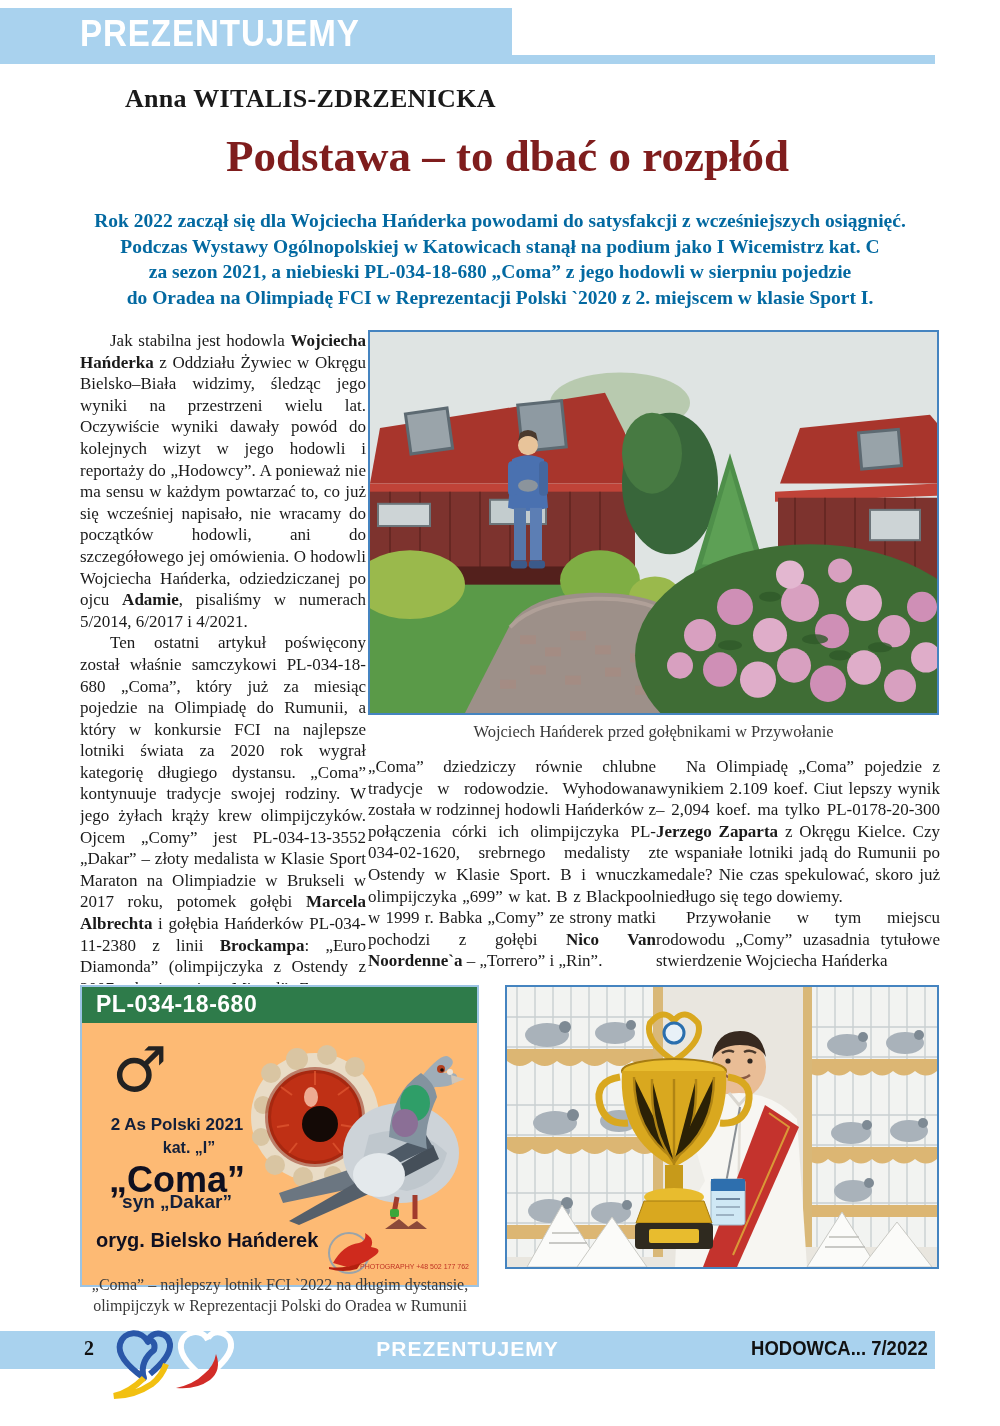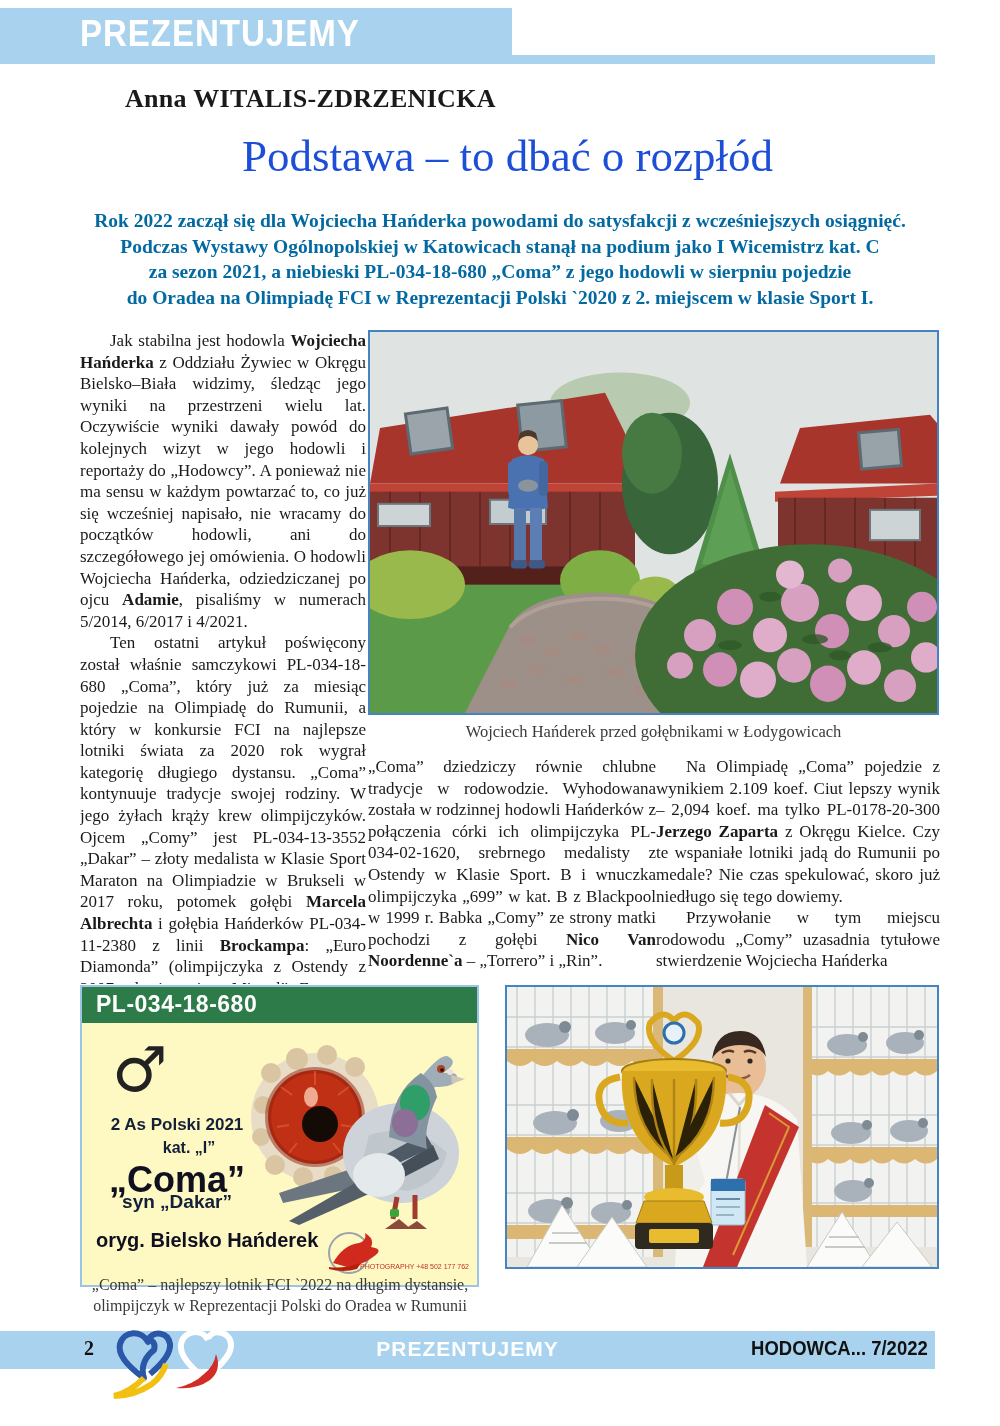--- a/index.html
+++ b/index.html
@@ -6,40 +6,40 @@
   .page{position:relative;width:1000px;height:1426px;background:#fff;overflow:hidden;
         font-family:"Liberation Serif", serif;color:#1a1a1a;}
   
   .hdr-band{position:absolute;left:0;top:8px;width:512px;height:56px;background:#a9d2ee;}
   .hdr-band .lbl{position:absolute;left:80px;top:5px;font-family:"Liberation Sans",sans-serif;
         font-weight:bold;font-size:36px;letter-spacing:1px;color:#ffffff;transform:scaleX(.92);transform-origin:left;}
   .hdr-strip{position:absolute;left:512px;top:55px;width:423px;height:9px;background:#a9d2ee;}
   .author{position:absolute;left:80px;top:84px;font-size:26px;font-weight:bold;letter-spacing:.3px;margin-left:45px;}
   
   .title{position:absolute;left:80px;top:130px;width:855px;text-align:center;
-        font-size:45px;font-weight:normal;color:#1d4ed8;}
+        font-size:45px;font-weight:bold;color:#7f1d1d;}
   .lead{position:absolute;left:60px;top:208px;width:880px;text-align:center;white-space:pre-line;
         font-size:19.5px;font-weight:bold;color:#0369a1;line-height:25.5px;}
   
   .col{position:absolute;font-size:17px;line-height:21.6px;text-align:justify;overflow:hidden;}
   .col .para{margin:0;}
   .col .para.indent{text-indent:30px;}
   #col-left{left:80px;top:330px;width:286px;height:654px;}
   #col-mid{left:368px;top:756px;width:288px;height:232px;}
   #col-right{left:656px;top:756px;width:284px;height:232px;}
   
   .photo{position:absolute;border:2px solid #4584c0;background:#dfe3e2;overflow:hidden;}
   #photo-top{left:368px;top:330px;width:567px;height:381px;}
   #photo-right{left:505px;top:985px;width:430px;height:280px;}
   .caption{position:absolute;text-align:center;color:#3a3a3a;white-space:pre-line;}
   #cap-top{left:368px;top:722px;width:571px;font-size:16.5px;}
   #cap-card{left:70px;top:1274px;width:420px;font-size:16px;line-height:21px;}
   #cap-right{left:505px;top:1274px;width:434px;font-size:16px;line-height:21px;}
   
-  .card{position:absolute;left:80px;top:985px;width:399px;height:302px;background:#fef9c3;
+  .card{position:absolute;left:80px;top:985px;width:399px;height:302px;background:#fdba74;
         border:2px solid #9cc4e4;box-sizing:border-box;}
   .card .greenbar{position:absolute;left:0;top:0;right:0;height:36px;background:#2e7b4a;}
   .card .greenbar .ring{position:absolute;left:14px;top:4px;color:#fff;font-family:"Liberation Sans",sans-serif;
         font-weight:bold;font-size:23px;letter-spacing:.5px;}
   .card .sex{position:absolute;left:30px;top:52px;font-family:"DejaVu Sans",sans-serif;font-size:62px;color:#222;line-height:1;}
   .card .ctxt{position:absolute;left:0;width:190px;text-align:center;font-family:"Liberation Sans",sans-serif;
         font-weight:bold;color:#14203a;}
   .card .l1{top:128px;font-size:17px;}
   .card .l2{top:152px;font-size:16px;padding-left:12px;}
   .card .nm{top:172px;font-size:36px;color:#101020;}
@@ -187,21 +187,21 @@
       </g>
       <g fill="#2f5a29" opacity=".8">
         <ellipse cx="360" cy="310" rx="12" ry="5"></ellipse>
           <ellipse cx="445" cy="304" rx="13" ry="5"></ellipse>
         <ellipse cx="510" cy="312" rx="12" ry="5"></ellipse>
           <ellipse cx="400" cy="262" rx="11" ry="5"></ellipse>
         <ellipse cx="470" cy="320" rx="11" ry="5"></ellipse>
       </g>
     </svg>
   </div>
-  <div class="caption" id="cap-top">Wojciech Hańderek przed gołębnikami w Łodygowicach</div>
+  <div class="caption" id="cap-top">Wojciech Hańderek przed gołębnikami w Przywołanie</div>
 
   <div class="card">
     <div class="greenbar">
       <span class="ring">PL-034-18-680</span>
     </div>
     <div class="sex">♂</div>
     <div class="ctxt l1">2 As Polski 2021</div>
     <div class="ctxt l2">kat. „I”</div>
     <div class="ctxt nm">„Coma”</div>
     <div class="ctxt l3">syn „Dakar”</div>

